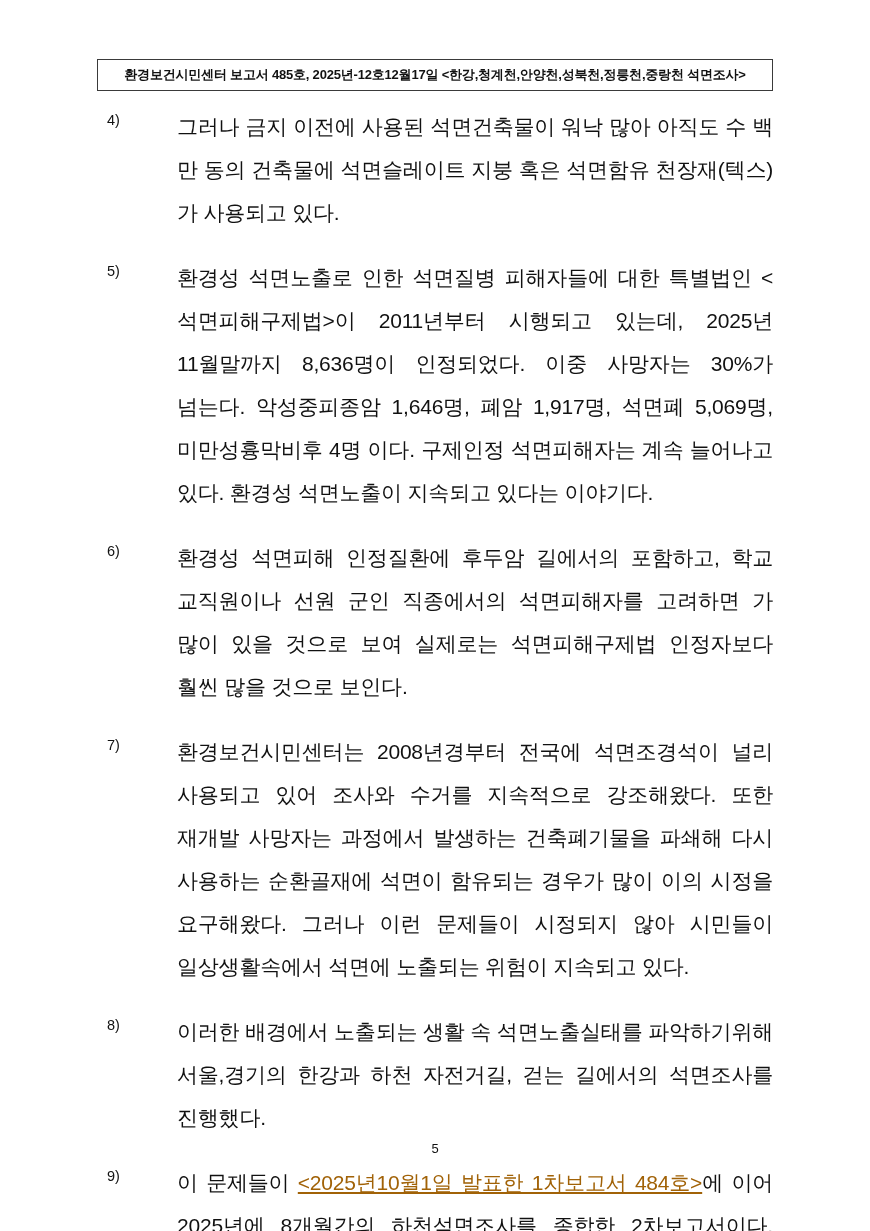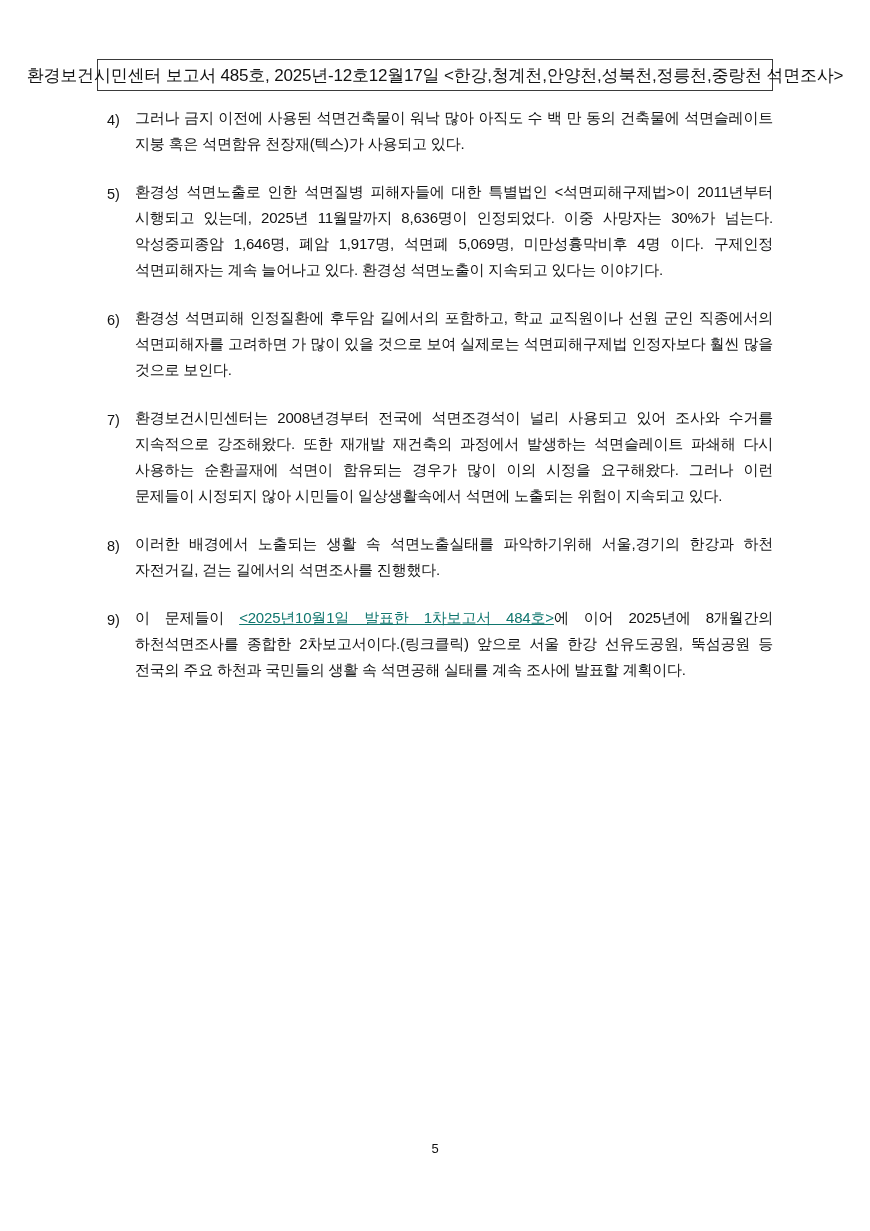--- a/index.html
+++ b/index.html
@@ -32,22 +32,22 @@
     top: 59px;
     width: 676px;
     height: 32px;
     border: 1px solid #3a3a3a;
     box-sizing: border-box;
     display: flex;
     align-items: center;
     justify-content: center;
   }
   .header-text {
-    font-size: 17px;
-    font-weight: normal;
+    font-size: 13px;
+    font-weight: bold;
     letter-spacing: -0.2px;
     color: #111;
     white-space: nowrap;
   }
 
   
   .content {
     position: absolute;
     left: 97px;
     top: 105px;
@@ -64,31 +64,32 @@
     flex: 0 0 38px;
     font-size: 14.5px;
     line-height: 30px;
     color: #111;
     text-align: left;
     padding-left: 10px;
     box-sizing: border-box;
   }
   .item-body {
     flex: 1 1 auto;
-    font-size: 15px;
-    line-height: 26px;
+    font-size: 21px;
+    line-height: 43px;
     color: #111;
     text-align: justify;
     text-justify: inter-word;
     letter-spacing: -0.2px;
     word-break: keep-all;
+    margin-left: 42px;
   }
 
   .link {
-    color: #0f766e;
+    color: #a16207;
   }
 
   
   .item[data-idx="0"] { margin-bottom: 22px; }
   .item[data-idx="1"] { margin-bottom: 22px; }
   .item[data-idx="2"] { margin-bottom: 22px; }
   .item[data-idx="3"] { margin-bottom: 22px; }
   .item[data-idx="4"] { margin-bottom: 22px; }
 
   
@@ -123,21 +124,21 @@
       <div class="item-body">환경성 석면노출로 인한 석면질병 피해자들에 대한 특별법인 &lt;석면피해구제법&gt;이 2011년부터 시행되고 있는데, 2025년 11월말까지 8,636명이 인정되었다. 이중 사망자는 30%가 넘는다. 악성중피종암 1,646명, 폐암 1,917명, 석면폐 5,069명, 미만성흉막비후 4명 이다. 구제인정 석면피해자는 계속 늘어나고 있다. 환경성 석면노출이 지속되고 있다는 이야기다.</div>
     </div>
 
     <div class="item" data-idx="2">
       <div class="item-marker">6)</div>
       <div class="item-body">환경성 석면피해 인정질환에 후두암 길에서의 포함하고, 학교 교직원이나 선원 군인 직종에서의 석면피해자를 고려하면 가 많이 있을 것으로 보여 실제로는 석면피해구제법 인정자보다 훨씬 많을 것으로 보인다.</div>
     </div>
 
     <div class="item" data-idx="3">
       <div class="item-marker">7)</div>
-      <div class="item-body">환경보건시민센터는 2008년경부터 전국에 석면조경석이 널리 사용되고 있어 조사와 수거를 지속적으로 강조해왔다. 또한 재개발 재건축의 과정에서 발생하는 석면슬레이트 파쇄해 다시 사용하는 순환골재에 석면이 함유되는 경우가 많이 이의 시정을 요구해왔다. 그러나 이런 문제들이 시정되지 않아 시민들이 일상생활속에서 석면에 노출되는 위험이 지속되고 있다.</div>
+      <div class="item-body">환경보건시민센터는 2008년경부터 전국에 석면조경석이 널리 사용되고 있어 조사와 수거를 지속적으로 강조해왔다. 또한 재개발 사망자는 과정에서 발생하는 건축폐기물을 파쇄해 다시 사용하는 순환골재에 석면이 함유되는 경우가 많이 이의 시정을 요구해왔다. 그러나 이런 문제들이 시정되지 않아 시민들이 일상생활속에서 석면에 노출되는 위험이 지속되고 있다.</div>
     </div>
 
     <div class="item" data-idx="4">
       <div class="item-marker">8)</div>
       <div class="item-body">이러한 배경에서 노출되는 생활 속 석면노출실태를 파악하기위해 서울,경기의 한강과 하천 자전거길, 걷는 길에서의 석면조사를 진행했다.</div>
     </div>
 
     <div class="item" data-idx="5">
       <div class="item-marker">9)</div>
       <div class="item-body"><span>이 문제들이 </span><a class="link" href="#">&lt;2025년10월1일 발표한 1차보고서 484호&gt;</a><span>에 이어 2025년에 8개월간의 하천석면조사를 종합한 2차보고서이다.(링크클릭) 앞으로 서울 한강 선유도공원, 뚝섬공원 등 전국의 주요 하천과 국민들의 생활 속 석면공해 실태를 계속 조사에 발표할 계획이다.</span></div>

